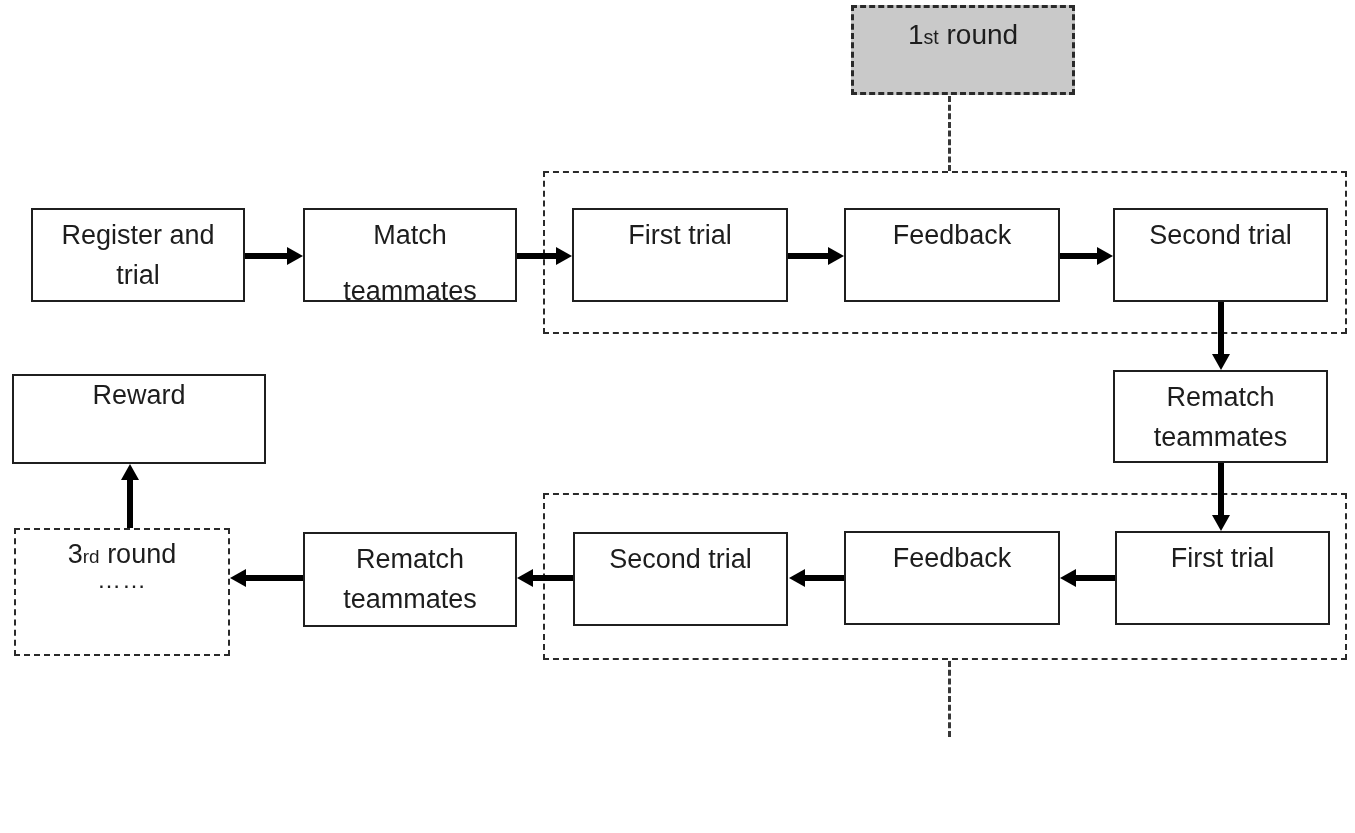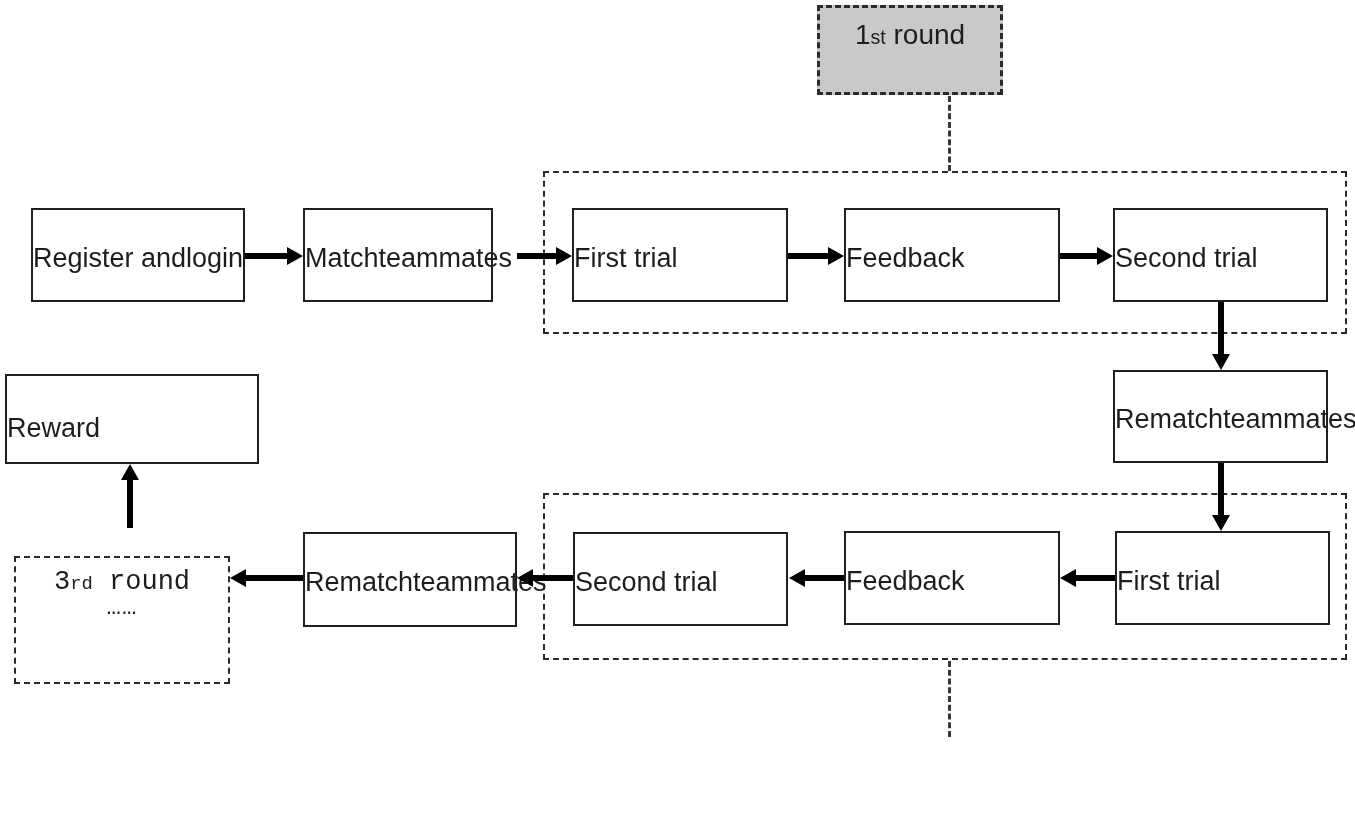--- a/index.html
+++ b/index.html
@@ -16,21 +16,21 @@
     overflow: hidden;
     color: #1d1d1d;
   }
   
   .box {
     position: absolute;
     box-sizing: border-box;
     background: #ffffff;
     border: 2px solid #1f1f1f;
     display: flex;
-    flex-direction: row;
+    flex-direction: column;
     align-items: center;
     justify-content: flex-start;
     padding-top: 5px;
     font-size: 27px;
     line-height: 40px;
     text-align: center;
     white-space: nowrap;
   }
   .box .line { display: block; }
   .dashed-box {
@@ -104,32 +104,32 @@
     border-bottom: 16px solid #000; border-left: 9px solid transparent; border-right: 9px solid transparent; }
 </style>
 </head>
 <body>
 
 <div id="canvas">
 
   <div class="group" style="left:543px; top:171px; width:804px; height:163px;"></div>
   <div class="group" style="left:543px; top:493px; width:804px; height:167px;"></div>
 
-  <div class="tag" style="left:817px; top:5px; width:186px; height:90px;">
+  <div class="tag" style="left:851px; top:5px; width:224px; height:90px;">
     <span><span>1</span><span class="ord">st</span><span> round</span></span>
   </div>
 
   <div class="vdash" style="left:948px; top:96px; height:75px;"></div>
   <div class="vdash" style="left:948px; top:661px; height:76px;"></div>
 
   <div class="box" style="left:31px; top:208px; width:214px; height:94px;">
     <span class="line">Register and</span>
-    <span class="line">login</span>
-  </div>
-  <div class="box" style="left:303px; top:208px; width:190px; height:94px;">
+    <span class="line">trial</span>
+  </div>
+  <div class="box" style="left:303px; top:208px; width:214px; height:94px;gap:16px;">
     <span class="line">Match</span>
     <span class="line">teammates</span>
   </div>
   <div class="box" style="left:572px; top:208px; width:216px; height:94px;">
     <span class="line">First trial</span>
   </div>
   <div class="box" style="left:844px; top:208px; width:216px; height:94px;">
     <span class="line">Feedback</span>
   </div>
   <div class="box" style="left:1113px; top:208px; width:215px; height:94px;">
@@ -148,26 +148,26 @@
     <span class="line">Feedback</span>
   </div>
   <div class="box" style="left:573px; top:532px; width:215px; height:94px;">
     <span class="line">Second trial</span>
   </div>
   <div class="box" style="left:303px; top:532px; width:214px; height:95px;">
     <span class="line">Rematch</span>
     <span class="line">teammates</span>
   </div>
 
-  <div class="dashed-box later-rounds" style="left:14px; top:556px; width:216px; height:128px;font-family:Liberation Mono, monospace;">
+  <div class="dashed-box later-rounds" style="left:14px; top:528px; width:216px; height:128px;">
     <span class="line"><span>3</span><span class="ord">rd</span><span> round</span></span>
     <span class="dots">……</span>
   </div>
 
-  <div class="box" style="left:5px; top:374px; width:254px; height:90px; padding-top:18px; line-height:38px;">
+  <div class="box" style="left:12px; top:374px; width:254px; height:90px; padding-top:0; line-height:38px;">
     <span class="line">Reward</span>
   </div>
 
   <div class="arrow right" style="left:245px; top:247px; width:58px;">
       <div class="shaft"></div>
       <div class="head"></div>
     </div>
   <div class="arrow right" style="left:517px; top:247px; width:55px;">
       <div class="shaft"></div>
       <div class="head"></div>

